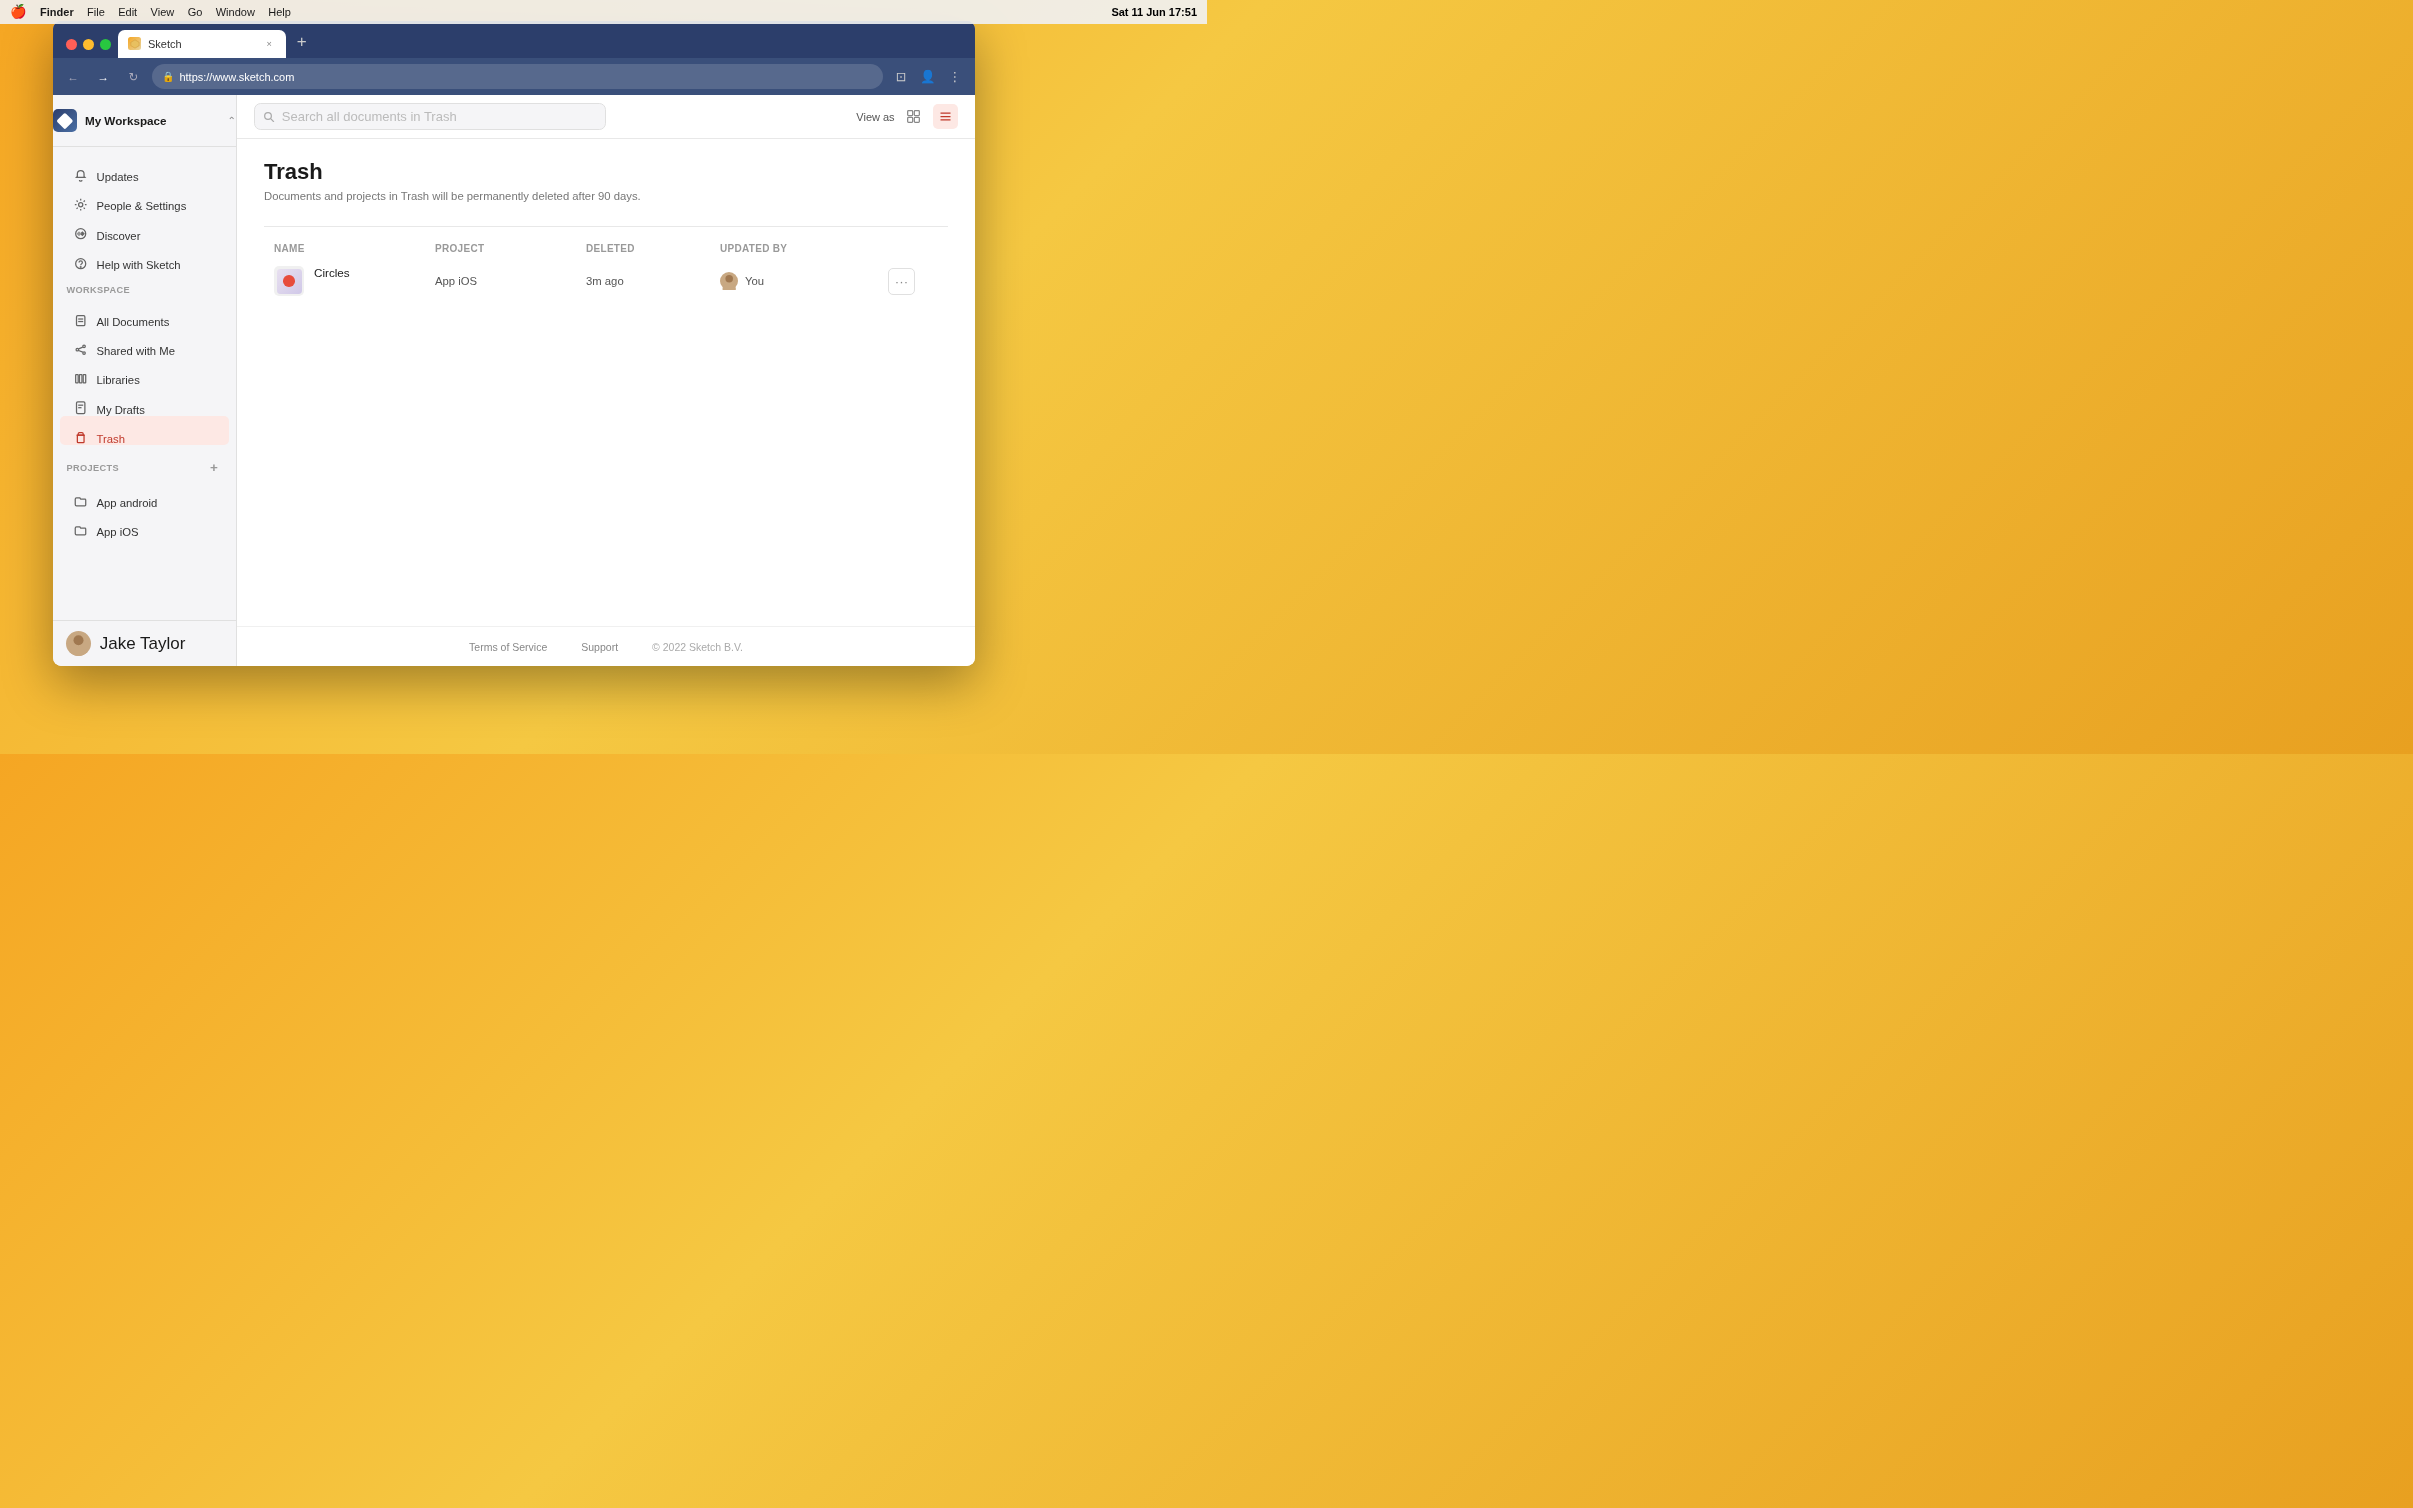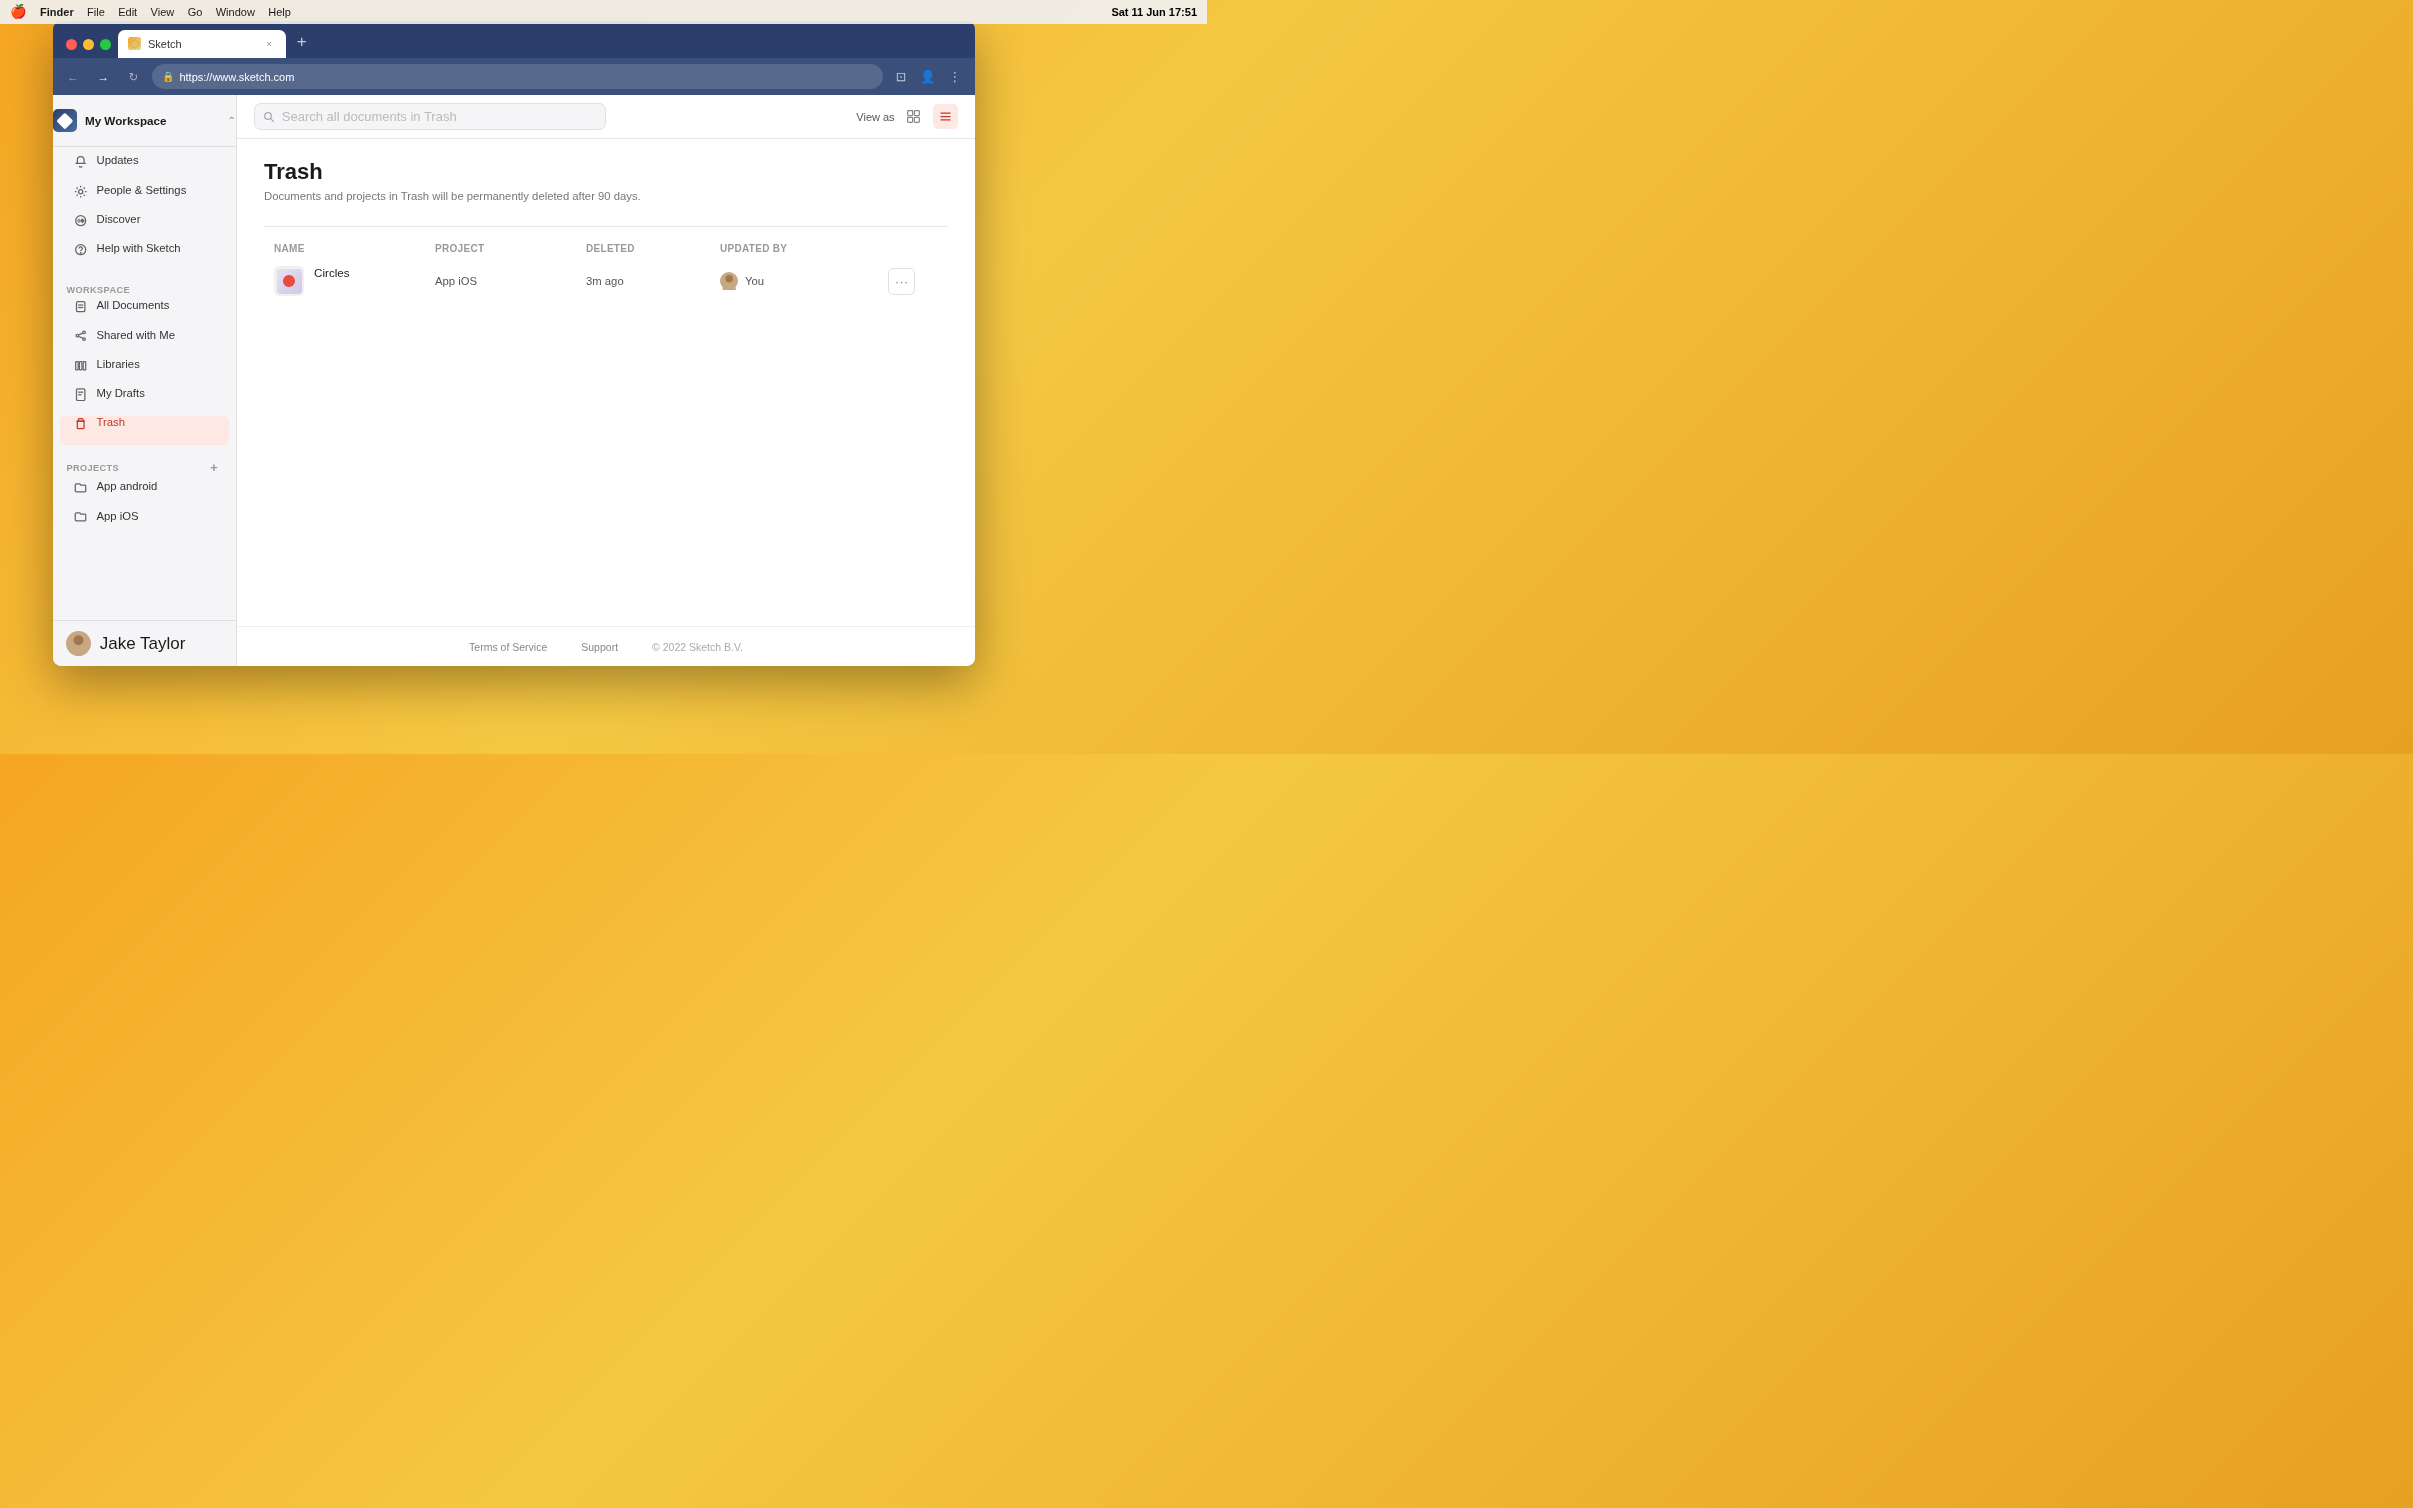--- a/index.html
+++ b/index.html
@@ -229,21 +229,21 @@
     }
     .workspace-chevron { color: #888; font-size: 10px; }
 
     .sidebar-nav {
       padding: 6.7px 0;
     }
 
     .sidebar-item {
       height: 28.5px;
       display: flex;
-      align-items: flex-start;
+      align-items: flex-end;
       padding: 0 13.4px;
       gap: 8.4px;
       cursor: pointer;
       border-radius: 5px;
       margin: 0.8px 6.7px;
       color: #333;
       font-size: 11.3px;
     }
     .sidebar-item.active {
       background: #fde8e4;

